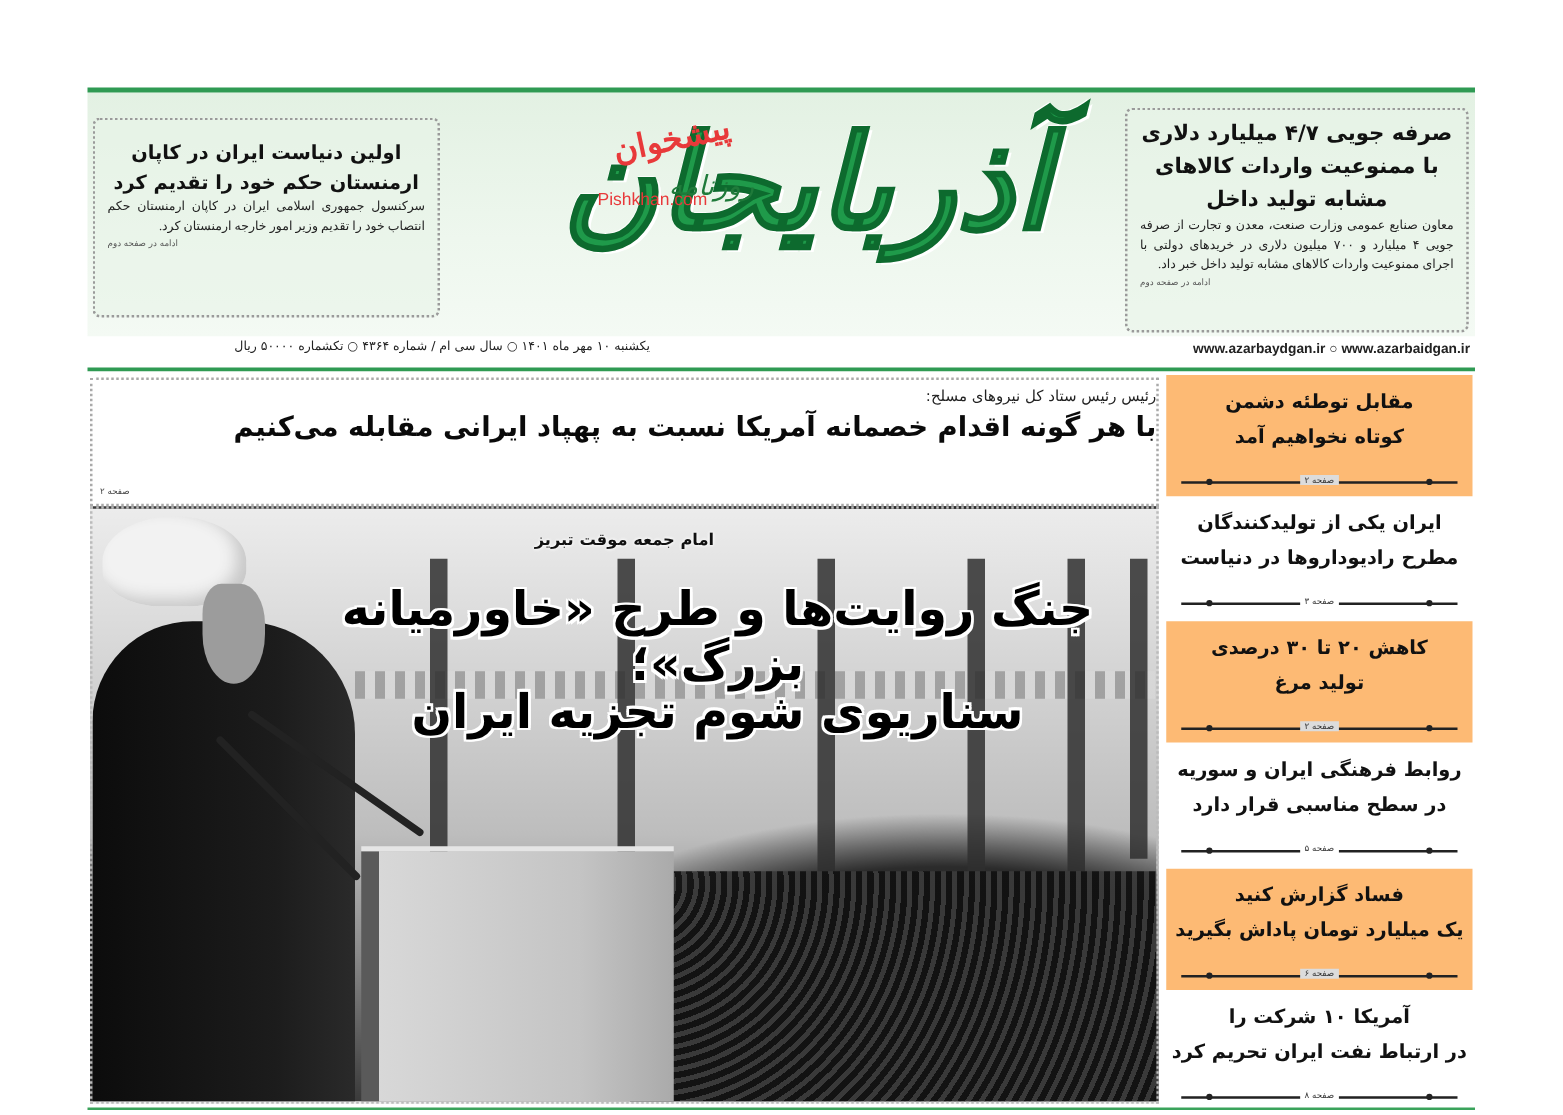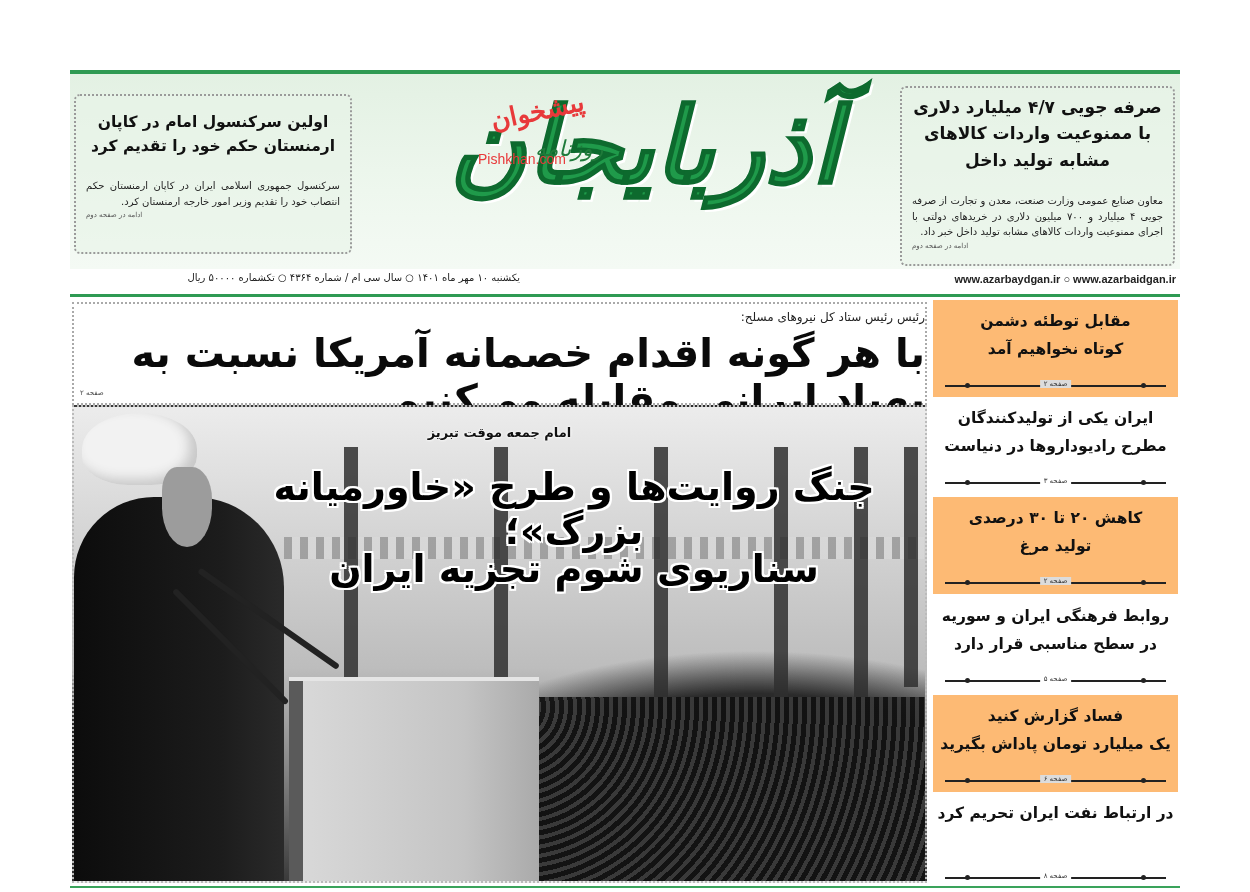--- a/index.html
+++ b/index.html
@@ -19,22 +19,23 @@
     position:absolute; border:2px dotted #9a9a9a; border-radius:6px;
     background:rgba(232,244,232,0.6);
     box-sizing:border-box; padding:6px 10px; direction:rtl; text-align:center;
   }
   .box-right { left:830px; top:12px; width:275px; height:180px; }
   .box-left { left:4px; top:20px; width:278px; height:160px; }
   .box h3 { margin:0; font-weight:bold; color:#111; line-height:1.55; }
   .box-right h3 { font-size:17px; }
   .box-left h3 { font-size:15.5px; margin-top:8px; }
   .box p {
-    margin:20px 0 0 0; text-align:justify; font-size:10px; line-height:1.55; color:#222;
+    margin:0 0 0 0; text-align:justify; font-size:10px; line-height:1.55; color:#222;
     text-align-last:right;
+    font-family:Liberation Serif, serif;
   }
   .box .cont { text-align:left; font-size:7px; color:#555; margin-top:2px; }
 
   .logo-wrap { left:320px; top:0px; width:470px; height:195px; }
   .logo-main {
     position:absolute; left:10px; top:20px; width:440px; text-align:right;
     font-family:"DejaVu Serif", serif; font-style:italic; font-weight:bold;
     font-size:104px; color:#1f9a4a; line-height:1;
     -webkit-text-stroke:2px #0d6a2e;
     text-shadow:0 0 0 #fff, 3px 3px 0 #ffffff, -1px -1px 0 #ffffff;
@@ -65,21 +66,21 @@
     position:absolute; right:4px; top:5px; font-size:11px; font-weight:bold; color:#222;
     font-family:Liberation Sans, sans-serif;
   }
 
   
   .lead {
     left:72px; top:302px; width:855px; height:103px;
     border:2px dotted #aaa; box-sizing:border-box; text-align:right; direction:rtl;
   }
   .lead .kicker { font-size:12px; margin-top:6px; color:#222; }
-  .lead .headline { font-size:40px; font-weight:bold; margin-top:6px; letter-spacing:-0.5px; color:#0a0a0a; }
+  .lead .headline { font-size:22px; font-weight:bold; margin-top:6px; letter-spacing:-0.5px; color:#0a0a0a; }
   .lead .pageref { position:absolute; left:6px; bottom:6px; font-size:7px; color:#444; }
 
   
   .photo {
     left:72px; top:405px; width:855px; height:478px; overflow:hidden;
     border:2px dotted #bbb; box-sizing:border-box;
     background:
       radial-gradient(ellipse 420px 170px at 680px 380px, #1c1c1c 0%, #2b2b2b 55%, rgba(40,40,40,0) 80%),
       linear-gradient(180deg,#ececec 0%,#d2d2d2 30%,#bdbdbd 55%,#8a8a8a 75%,#3a3a3a 100%);
     padding-left: 34px;
@@ -135,21 +136,21 @@
   </div>
 
   <div class="abs logo-wrap">
     <div class="logo-main">آذربایجان</div>
     <div class="logo-sub">روزنامه</div>
     <div class="watermark-fa">پیشخوان</div>
     <div class="watermark-en">Pishkhan.com</div>
   </div>
 
   <div class="box box-left">
-    <h3>اولین سرکنسول امام در کاپان ارمنستان حکم خود را تقدیم کرد</h3>
+    <h3>اولین دنیاست ایران در کاپان ارمنستان حکم خود را تقدیم کرد</h3>
     <p>سرکنسول جمهوری اسلامی ایران در کاپان ارمنستان حکم انتصاب خود را تقدیم وزیر امور خارجه ارمنستان کرد.</p>
     <div class="cont">ادامه در صفحه دوم</div>
   </div>
 </div>
 
 <div class="abs infobar">
   <div class="info-date">یکشنبه ۱۰ مهر ماه ۱۴۰۱ ○ سال سی ام / شماره ۴۳۶۴ ○ تکشماره ۵۰۰۰۰ ریال</div>
   <div class="info-web">www.azarbaydgan.ir  ○  www.azarbaidgan.ir</div>
 </div>
 
@@ -227,20 +228,21 @@
     <div class="t">فساد گزارش کنید</div>
     <div class="t">یک میلیارد تومان پاداش بگیرید</div>
     <div class="side-sep">
         <div class="line"></div>
         <div class="dot" style="left:20px"></div>
         <div class="dot" style="right:20px"></div>
         <span class="lbl">صفحه ۶</span>
       </div>
   </div>
   <div class="side-item" style="top:492px">
+    <div class="t">آمریکا ۱۰ شرکت را</div>
     <div class="t">در ارتباط نفت ایران تحریم کرد</div>
     <div class="side-sep">
         <div class="line"></div>
         <div class="dot" style="left:20px"></div>
         <div class="dot" style="right:20px"></div>
         <span class="lbl">صفحه ۸</span>
       </div>
   </div>
 </div>
 

